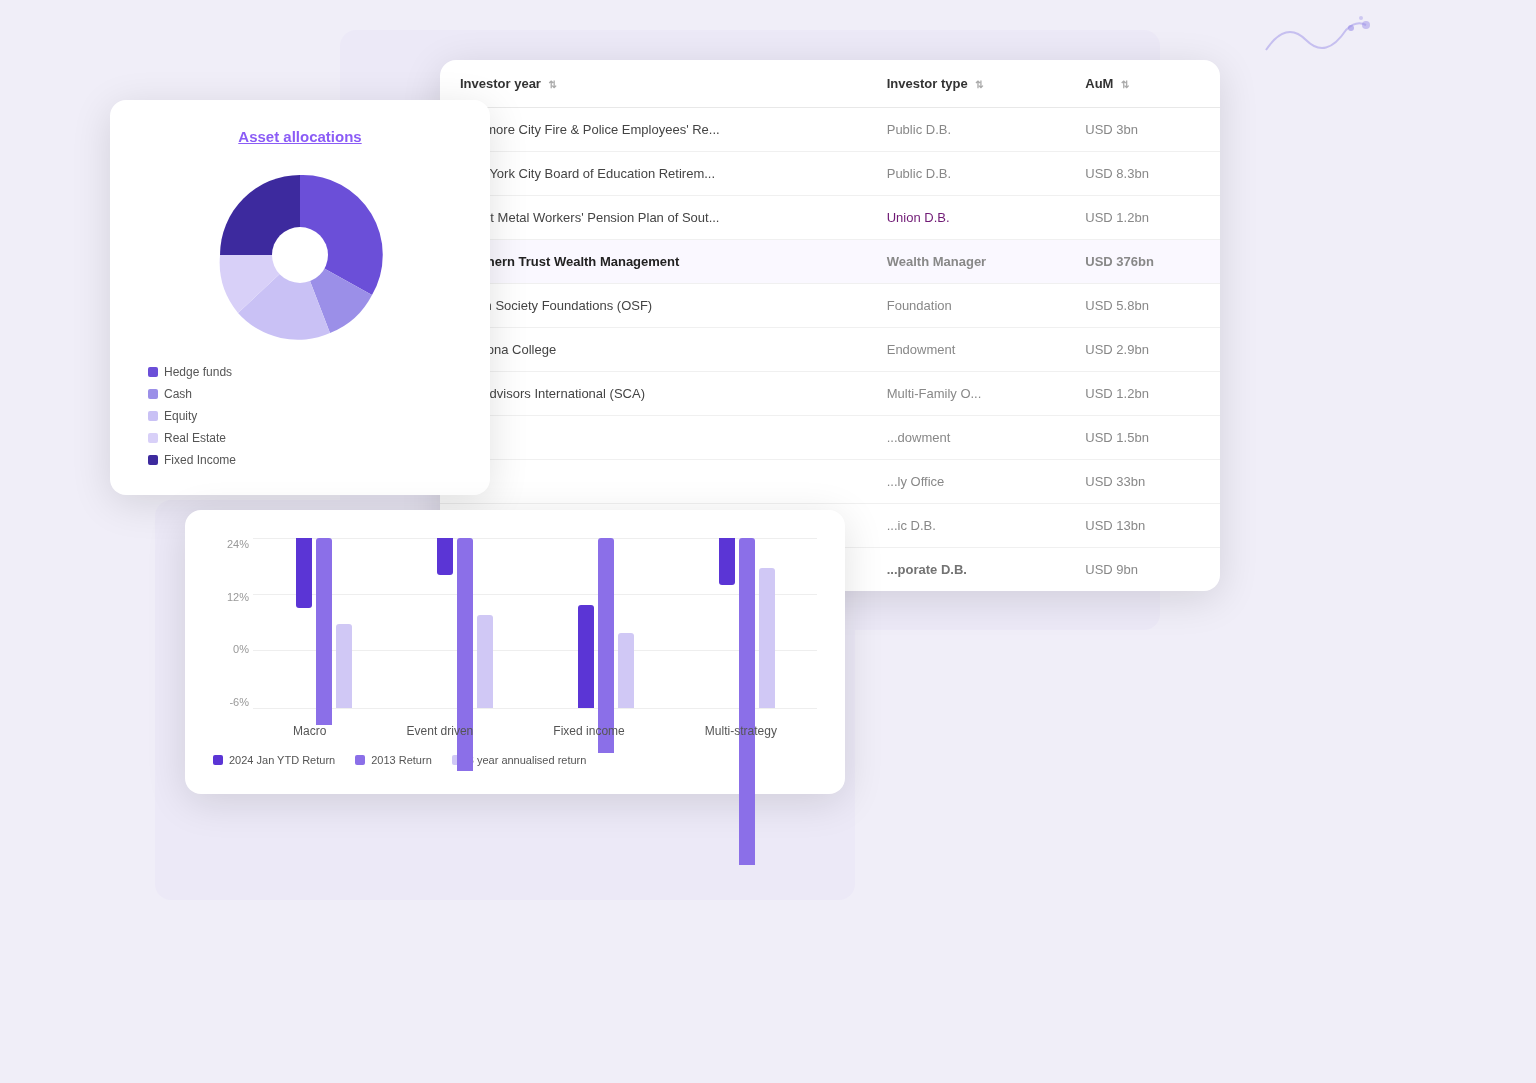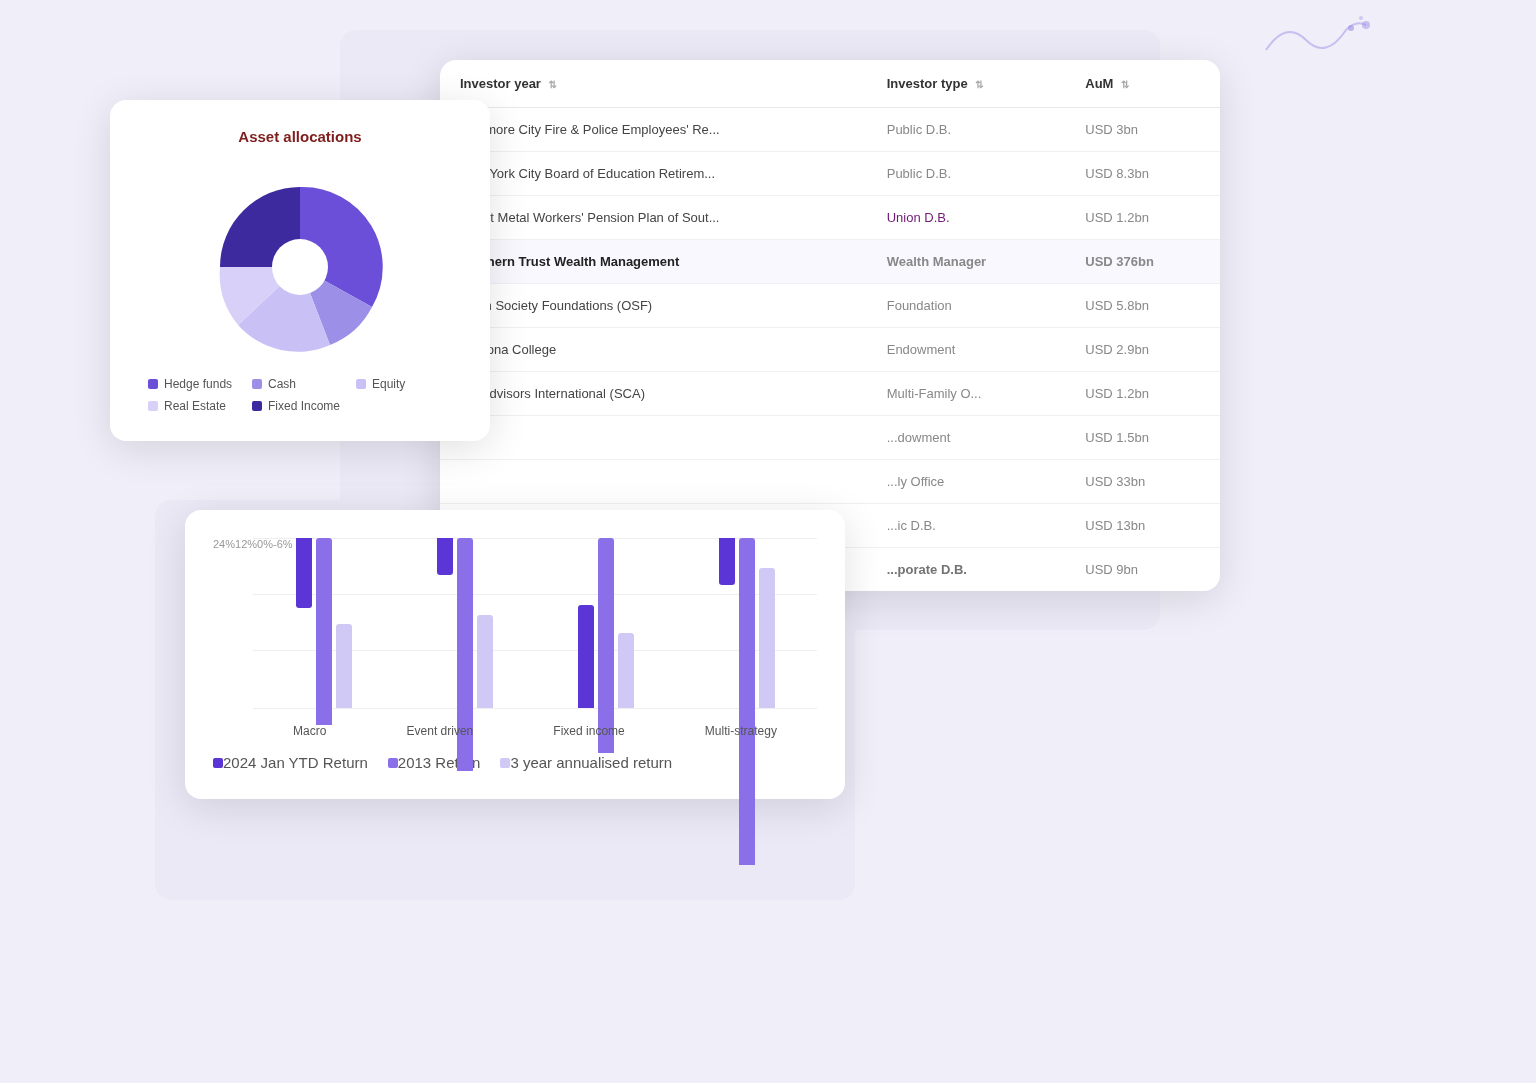--- a/index.html
+++ b/index.html
@@ -79,33 +79,34 @@
       border-radius: 16px;
       box-shadow: 0 8px 40px rgba(0,0,0,0.12);
       padding: 28px;
       z-index: 10;
     }
 
     .asset-card-title {
       text-align: center;
       font-size: 15px;
       font-weight: 600;
-      color: #7f1d1d;
-      margin-bottom: 32px;
+      color: #8b5cf6;
+      margin-bottom: 20px;
+      text-decoration: underline;
     }
 
     .pie-container {
       display: flex;
       justify-content: center;
       margin-bottom: 20px;
     }
 
     .legend {
       display: grid;
-      grid-template-columns: 1fr 1fr 1fr;
+      grid-template-columns: 1fr;
       gap: 8px 8px;
       padding: 0 10px;
     }
 
     .legend-item {
       display: flex;
       align-items: center;
       gap: 6px;
       font-size: 12px;
       color: #555;
@@ -144,21 +145,21 @@
       margin-bottom: 16px;
     }
 
     .chart-y-labels {
       position: absolute;
       left: 0;
       top: 0;
       bottom: 30px;
       width: 36px;
       display: flex;
-      flex-direction: row;
+      flex-direction: column;
       justify-content: space-between;
     }
 
     .chart-y-label {
       font-size: 11px;
       color: #999;
       text-align: right;
     }
 
     .chart-grid {
@@ -211,21 +212,22 @@
     .chart-legend {
       display: flex;
       gap: 20px;
       align-items: center;
       margin-top: 12px;
     }
 
     .chart-legend-item {
       display: flex;
       align-items: center;
-      font-size: 15px;
+      gap: 6px;
+      font-size: 11px;
       color: #555;
     }
 
     .chart-legend-dot {
       width: 10px;
       height: 10px;
       border-radius: 2px;
     }
 
     

